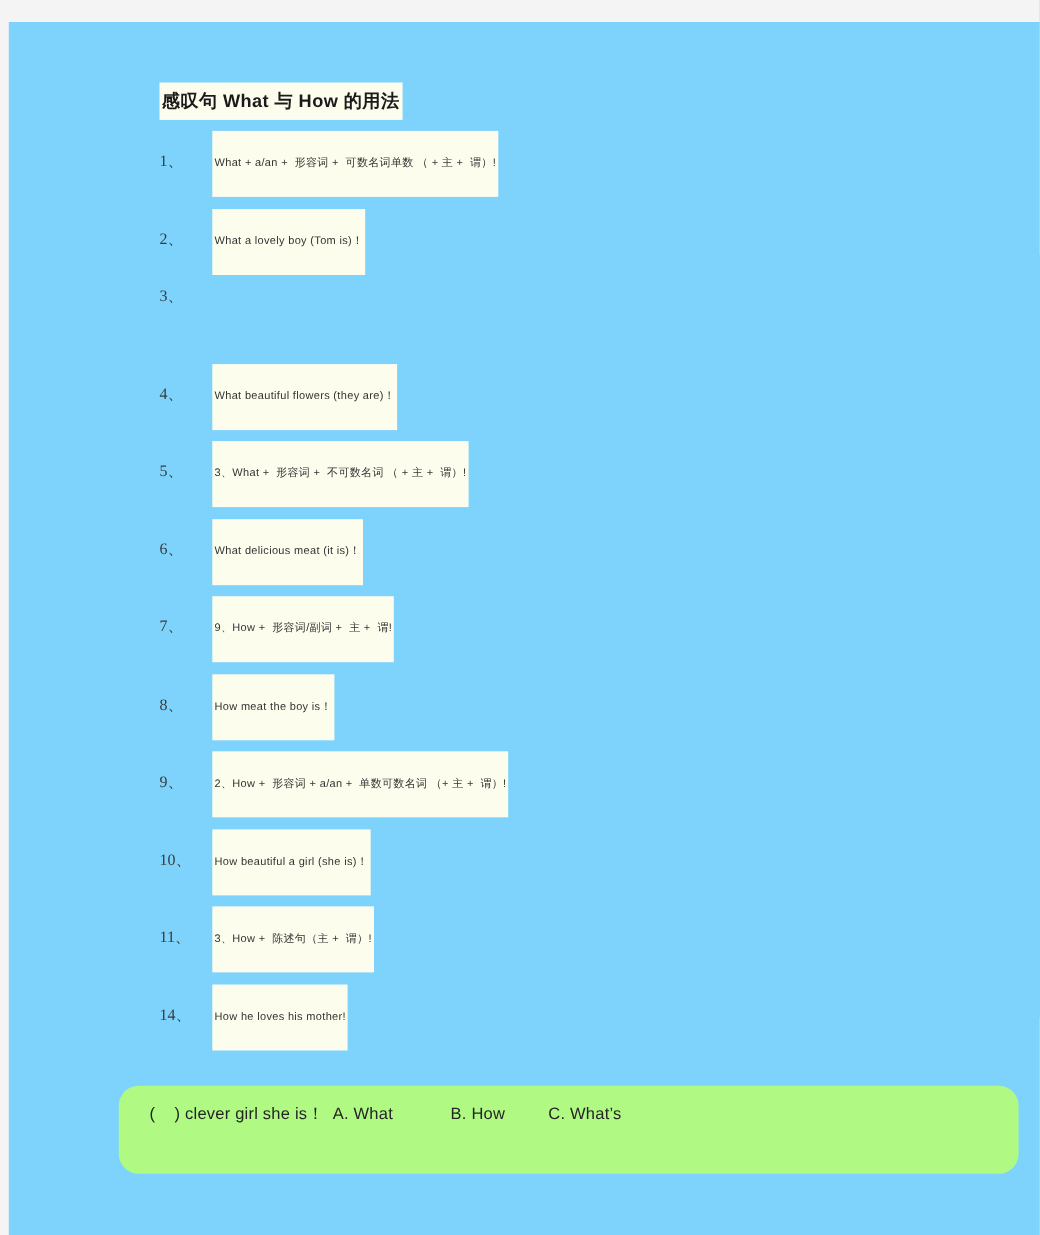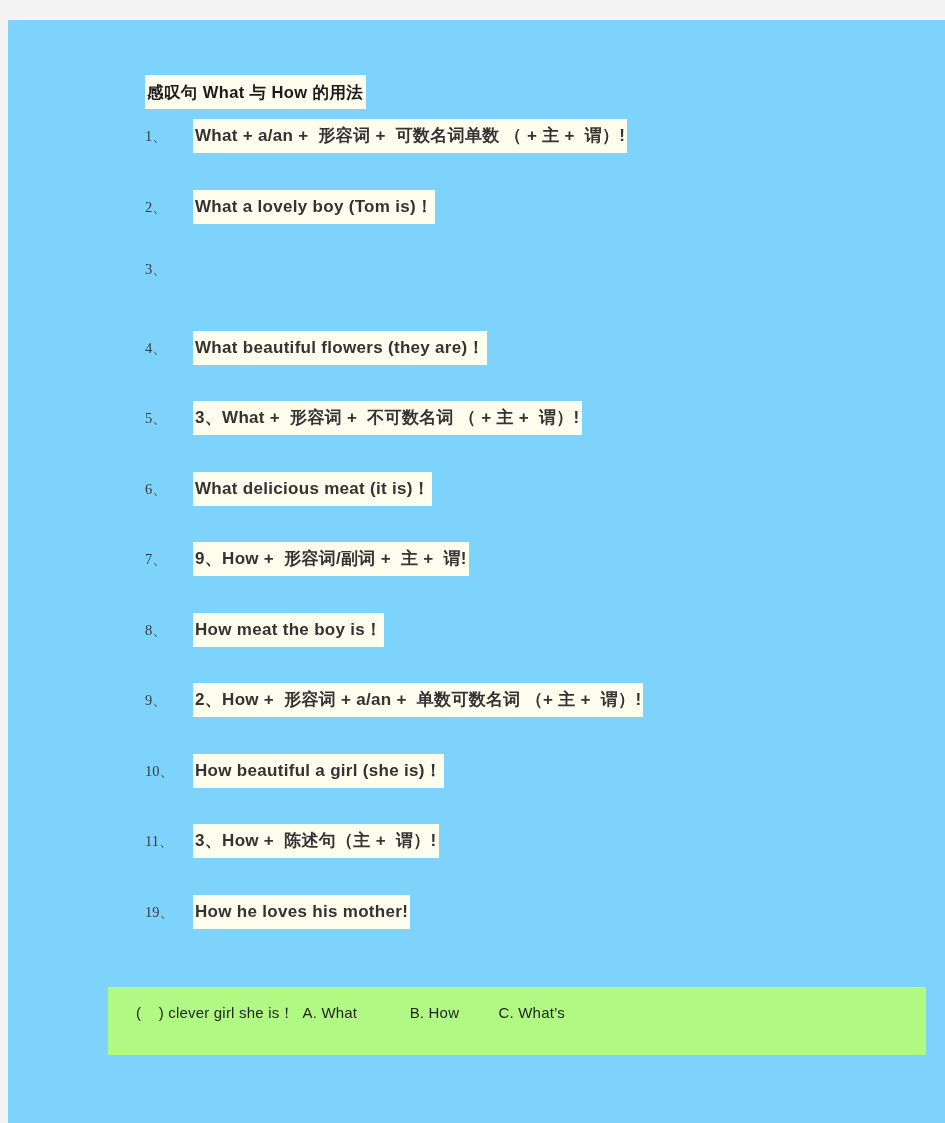--- a/index.html
+++ b/index.html
@@ -78,37 +78,37 @@
     flex: 0 0 auto;
     width: 48px;
     font-family: "Liberation Serif", "DejaVu Serif", serif;
     font-size: 14.5px;
     color: #3a3a3a;
     letter-spacing: 0px;
     white-space: nowrap;
   }
 
   .item-text {
-    font-size: 17px;
+    font-size: 10px;
     color: #333333;
     background: #fdfdee;
     line-height: 26px;
     white-space: pre;
     letter-spacing: 0.3px;
-    padding: 4px 2px;
-    font-weight: bold;
+    padding: 17px 2px;
   }
 
   .quiz-bar {
     margin: 22px 0 0 100px;
     width: 818px;
-    height: 68px;
+    height: 80px;
     background: #b0fa84;
     box-sizing: border-box;
     padding: 15px 0 0 28px;
+    border-radius: 18px;
   }
 
   .quiz-text {
     font-size: 15px;
     color: #242424;
     white-space: pre;
     letter-spacing: 0.2px;
     line-height: 22px;
     font-family: "Liberation Sans", "DejaVu Sans", sans-serif;
   }
@@ -164,21 +164,21 @@
       </li>
       <li class="list-item">
         <span class="item-num">10、</span>
         <span class="item-text">How beautiful a girl (she is)！</span>
       </li>
       <li class="list-item">
         <span class="item-num">11、</span>
         <span class="item-text">3、How +  陈述句（主 +  谓）!</span>
       </li>
       <li class="list-item">
-        <span class="item-num">19、</span>
+        <span class="item-num">14、</span>
         <span class="item-text">How he loves his mother!</span>
       </li>
     </ul>
 
     <div class="quiz-bar">
       <span class="quiz-text">(    ) clever girl she is！  A. What            B. How         C. What’s</span>
     </div>
 
   </div>
 </div>

